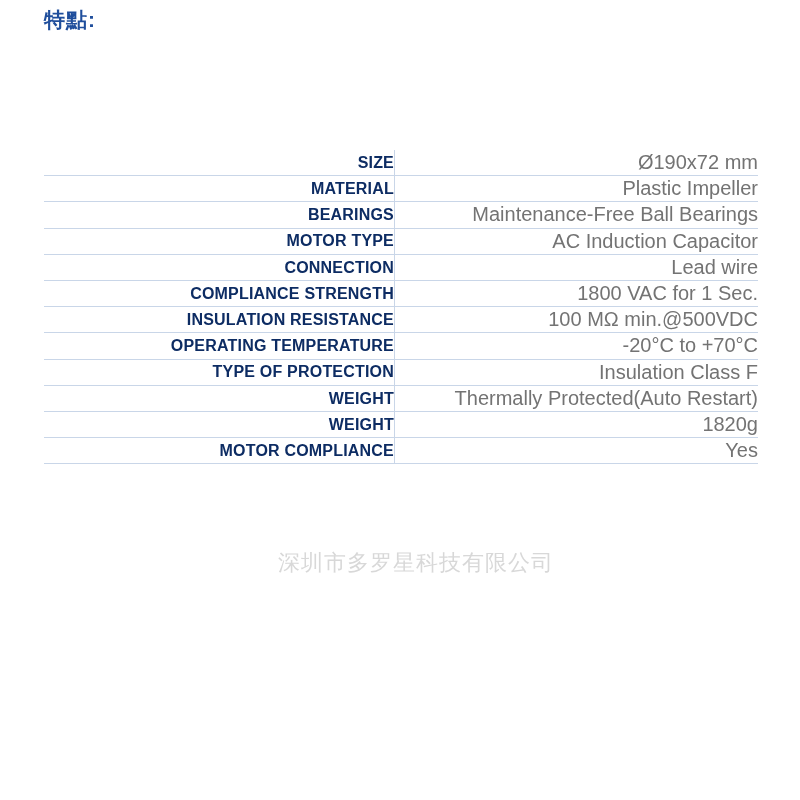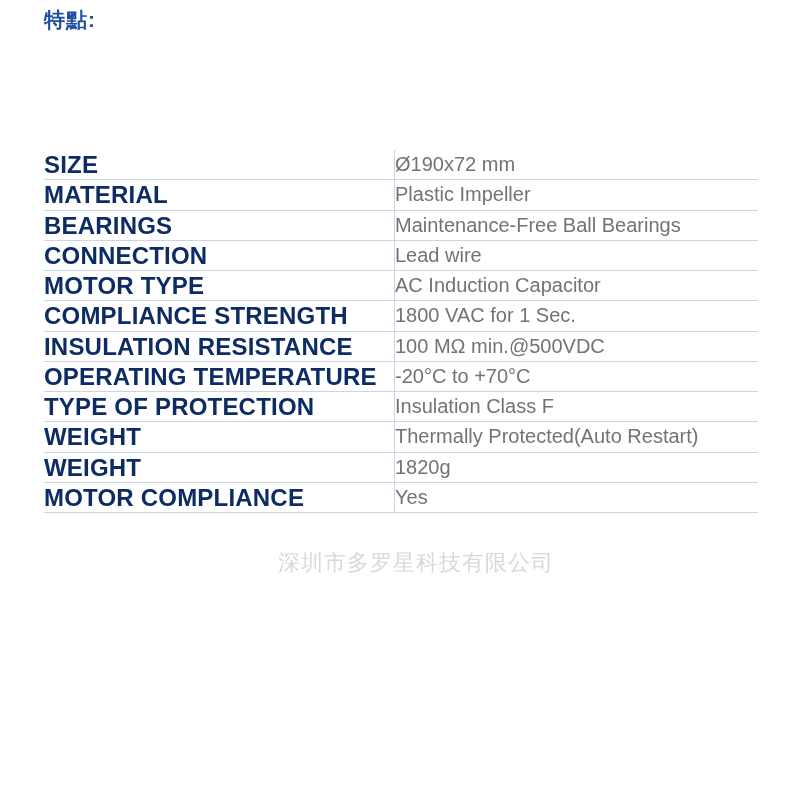--- a/index.html
+++ b/index.html
@@ -12,20 +12,21 @@
     height: 800px;
     font-family: "Liberation Sans", sans-serif;
     position: relative;
     overflow: hidden;
   }
 
   .page {
     position: relative;
     width: 800px;
     height: 800px;
+    text-align: right;
   }
 
   .heading {
     position: absolute;
     left: 44px;
     top: 6px;
     font-size: 21px;
     font-weight: 700;
     color: #1f4e9c;
     letter-spacing: 1px;
@@ -44,21 +45,21 @@
     border-bottom: 1px solid #c9d6e8;
   }
 
   .spec-table td {
     vertical-align: middle;
     padding: 0;
   }
 
   .cell-label {
     width: 350px;
-    font-size: 24px;
+    font-size: 16px;
     font-weight: 700;
     color: #0d2c63;
     letter-spacing: 0.2px;
     padding: 12px 10px 12px 14px;
     border-right: 1px solid #c9d6e8;
     line-height: 1.22;
   }
 
   .cell-value {
     font-size: 20px;
@@ -95,26 +96,26 @@
       </tr>
       <tr>
         <td class="cell-label">MATERIAL</td>
         <td class="cell-value">Plastic Impeller</td>
       </tr>
       <tr>
         <td class="cell-label">BEARINGS</td>
         <td class="cell-value">Maintenance-Free Ball Bearings</td>
       </tr>
       <tr>
+        <td class="cell-label">MOTOR TYPE</td>
+        <td class="cell-value">AC Induction Capacitor</td>
+      </tr>
+      <tr>
         <td class="cell-label">CONNECTION</td>
         <td class="cell-value">Lead wire</td>
-      </tr>
-      <tr>
-        <td class="cell-label">MOTOR TYPE</td>
-        <td class="cell-value">AC Induction Capacitor</td>
       </tr>
       <tr>
         <td class="cell-label">COMPLIANCE STRENGTH</td>
         <td class="cell-value">1800 VAC for 1 Sec.</td>
       </tr>
       <tr>
         <td class="cell-label">INSULATION RESISTANCE</td>
         <td class="cell-value">100 MΩ min.@500VDC</td>
       </tr>
       <tr>

